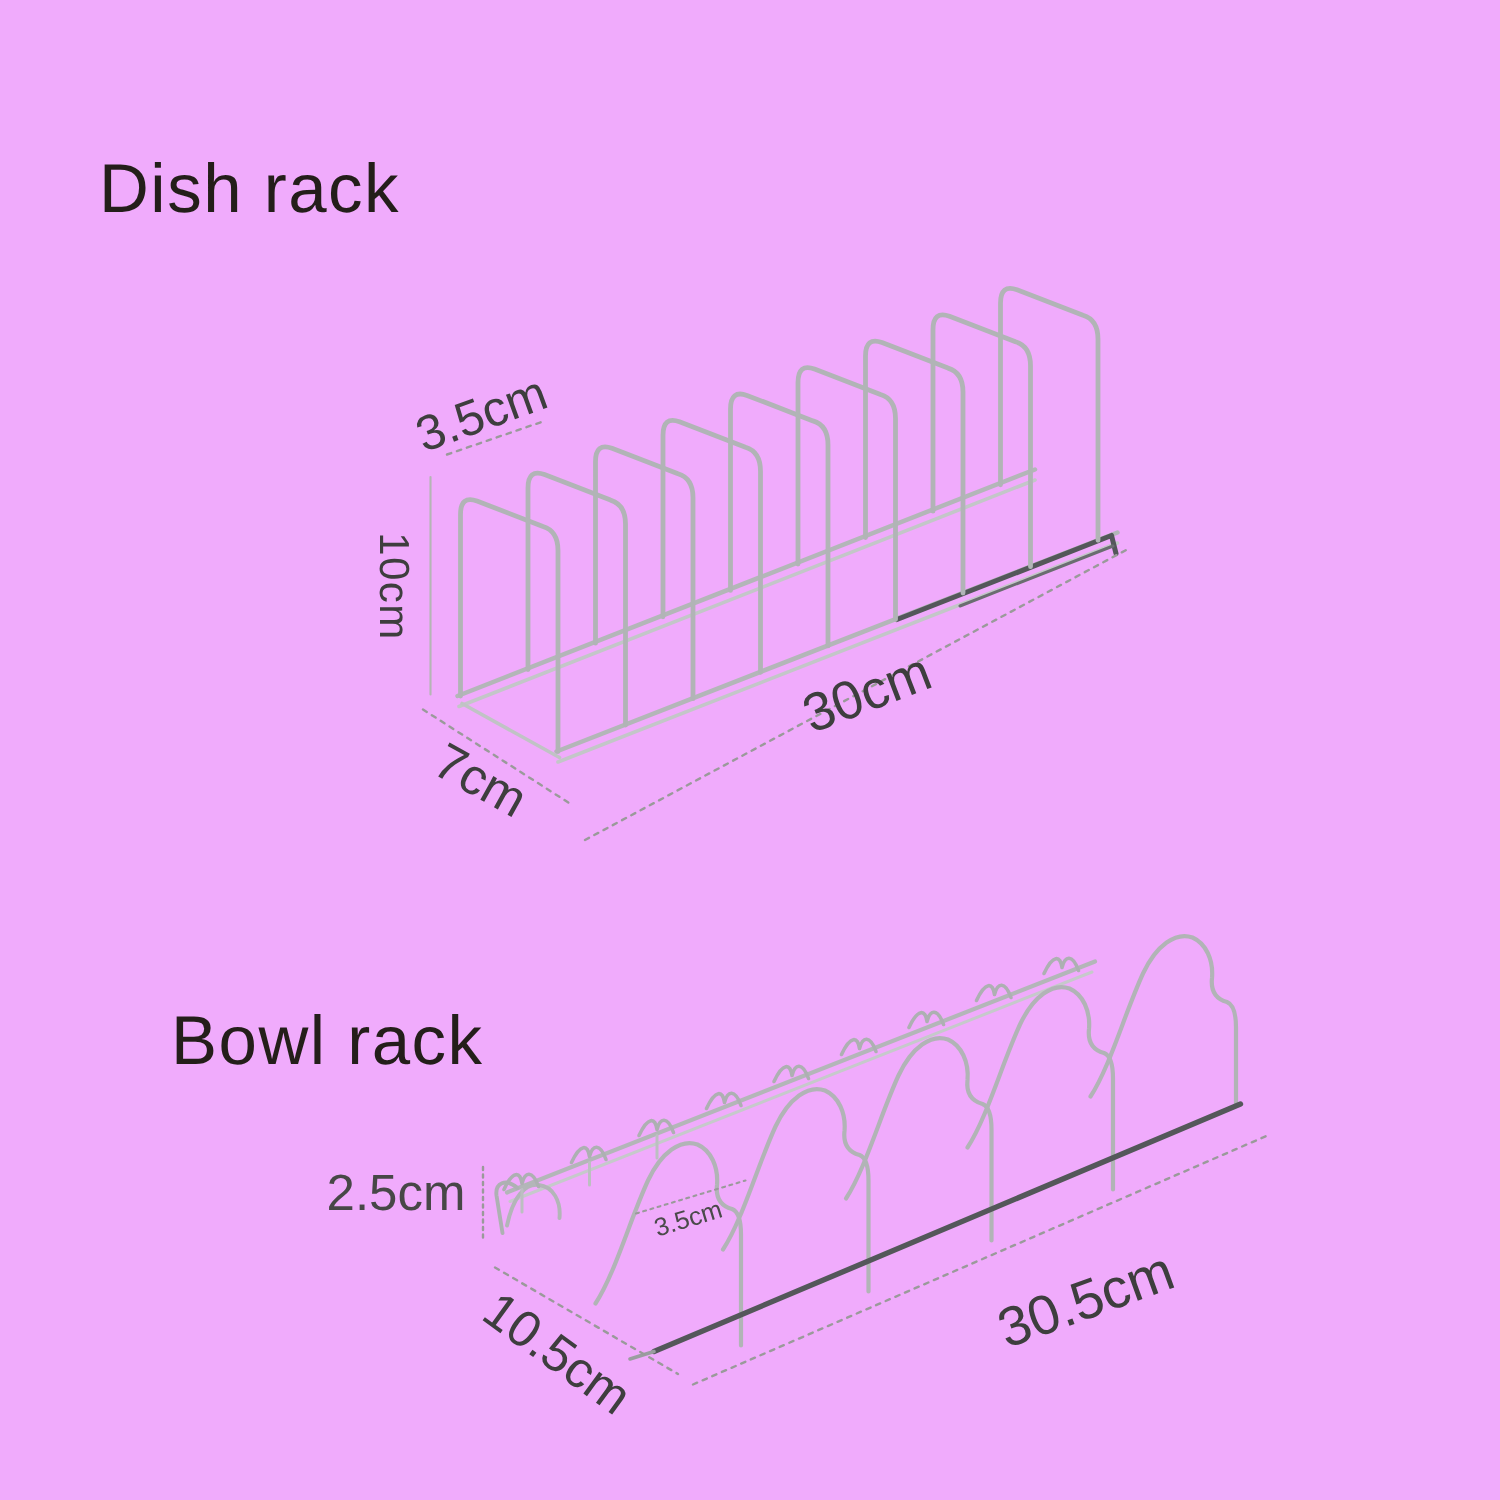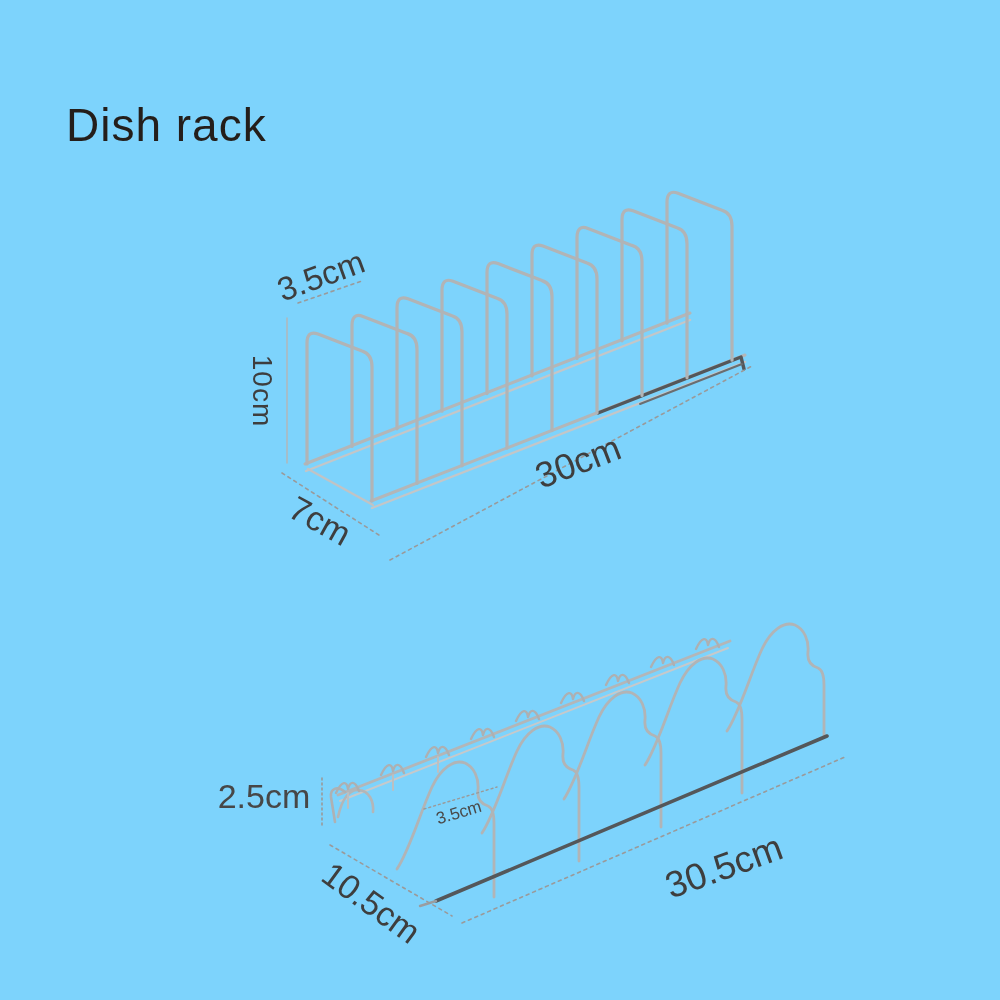--- a/index.html
+++ b/index.html
@@ -1,20 +1,20 @@
 <!DOCTYPE html>
 <html><head>
 <meta charset="utf-8">
 <style>
   html,body{margin:0;padding:0;}
   body{font-family:"Liberation Sans", sans-serif; background:#ffffff;}
   #canvas{
     position:relative;
     width:1000px;height:1000px;
-    background:#7dd3fc;
+    background:#f0abfc;
     overflow:hidden;
   }
   #wires{position:absolute;left:0;top:0;width:1000px;height:1000px;}
   .title{
     position:absolute;
     font-size:46px;
     color:#241e1a;
     letter-spacing:1px;
     white-space:nowrap;
   }
@@ -117,20 +117,21 @@
   <div class="title" style="left:66px; top:98px;">Dish rack</div>
 
   <div class="dim dim-35d" style="left:321px; top:276px;">3.5cm</div>
 
   <div class="dim dim-10" style="left:262px; top:391px;">10cm</div>
 
   <div class="dim dim-7" style="left:320px; top:521px;">7cm</div>
 
   <div class="dim dim-30" style="left:578px; top:462px;">30cm</div>
 
+  <div class="title" style="left:114px; top:666px;">Bowl rack</div>
 
   <div class="dim dim-25" style="left:264px; top:796px;">2.5cm</div>
 
   <div class="dim dim-105" style="left:371px; top:903px;">10.5cm</div>
 
   <div class="dim dim-35b" style="left:459px; top:813px;">3.5cm</div>
 
   <div class="dim dim-305" style="left:724px; top:867px;">30.5cm</div>
 
 </div>

